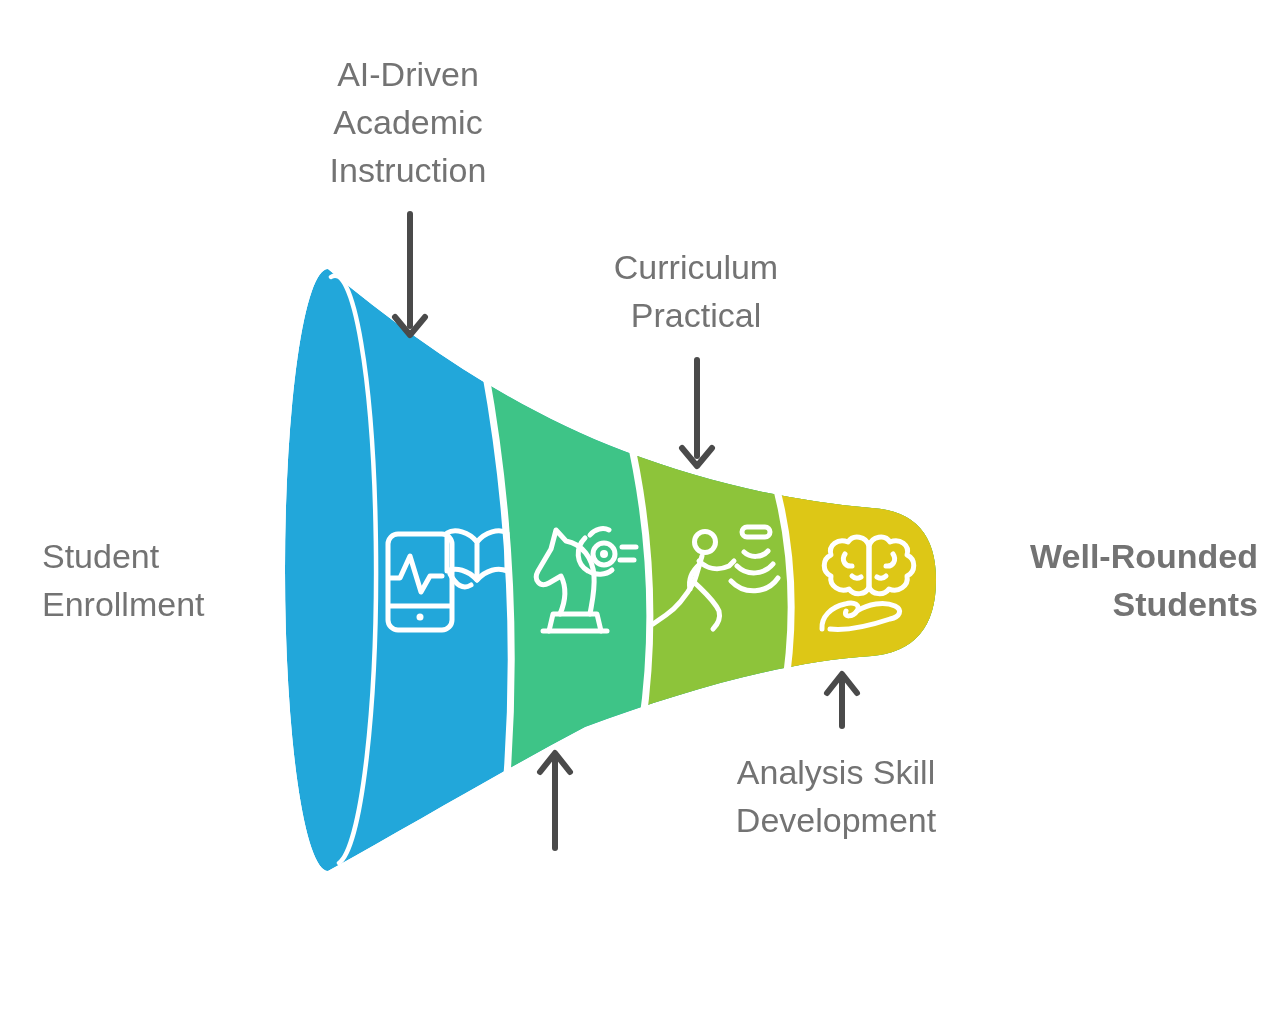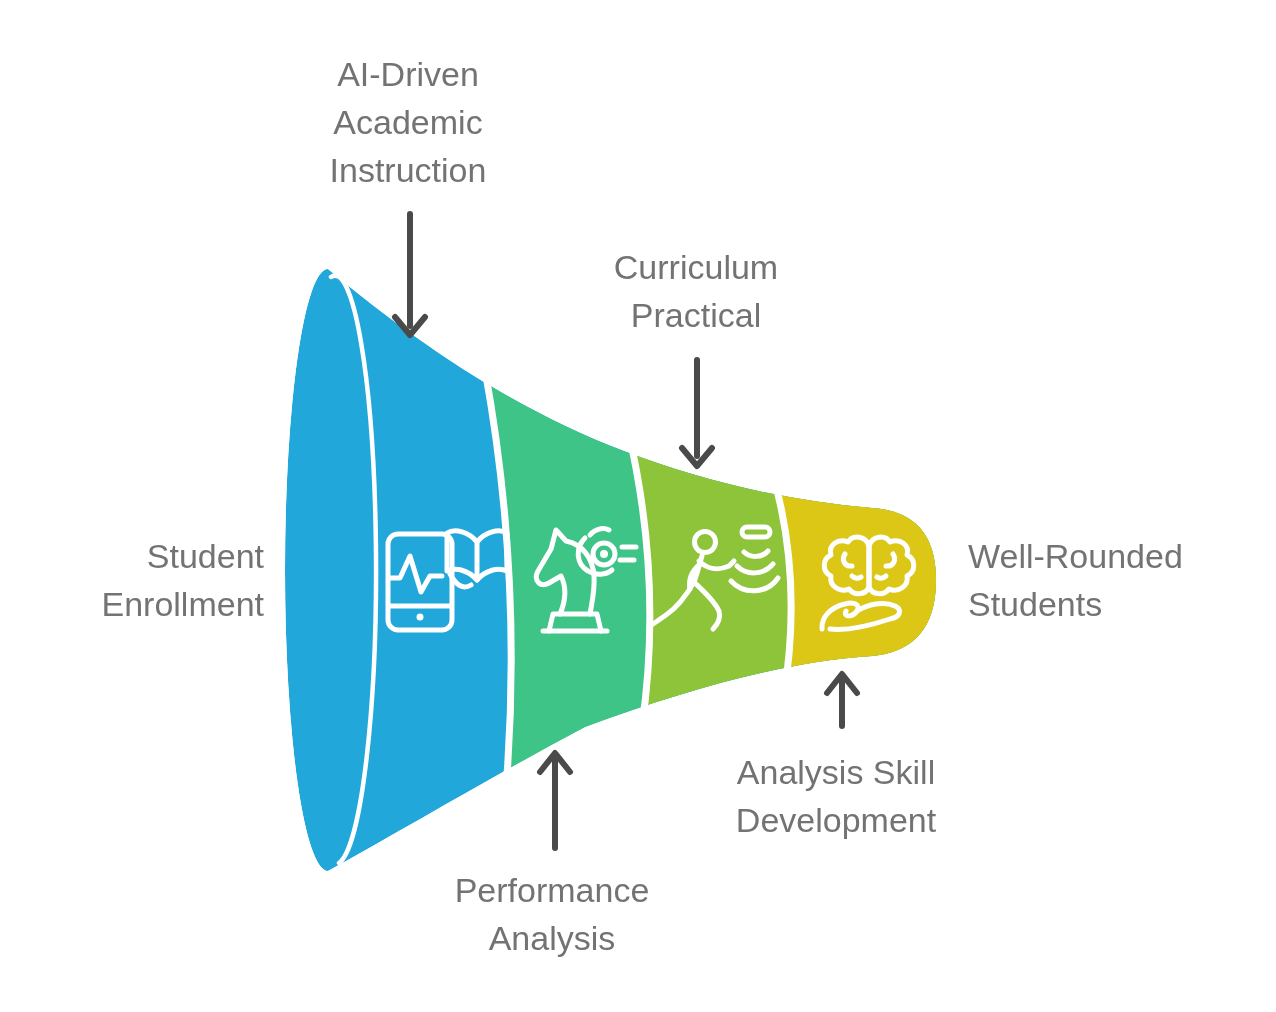--- a/index.html
+++ b/index.html
@@ -24,22 +24,22 @@
   }
   .label {
     position: absolute;
     font-size: 34px;
     line-height: 48px;
     font-weight: 500;
     color: #737373;
     white-space: pre-line;
   }
   .label.center { text-align: center; }
-  .label.right  { text-align: right; }
-  .label.left   { text-align: left; }
+  .label.right  { }
+  .label.left   { text-align: right; font-weight: bold; }
 </style>
 </head>
 <body>
 
 <div id="stage">
 
   <svg id="funnel-svg" viewBox="0 0 1276 1012">
     <defs>
       <clipPath id="horn-clip">
         <path d="M 328 269 A 43 301 0 0 0 328 871 C 420 820 500 772 585 727 C 690 688 790 661 872 656 Q 936 650 936 580 Q 936 512 872 508 C 788 501 706 482 624 451 C 520 412 420 346 328 269 Z"></path>
@@ -133,19 +133,17 @@
 
   <div class="label center" style="left:536px; top:243px; width:320px;">Curriculum
 Practical</div>
 
   <div class="label right" style="left:42px; top:532px; width:222px;">Student
 Enrollment</div>
 
   <div class="label left" style="left:968px; top:532px; width:290px;">Well-Rounded
 Students</div>
 
-  <div class="label center" style="left:392px; top:866px; width:320px;">Performance
-Analysis</div>
 
   <div class="label center" style="left:676px; top:748px; width:320px;">Analysis Skill
 Development</div>
 
 </div>
 
 </body></html>

